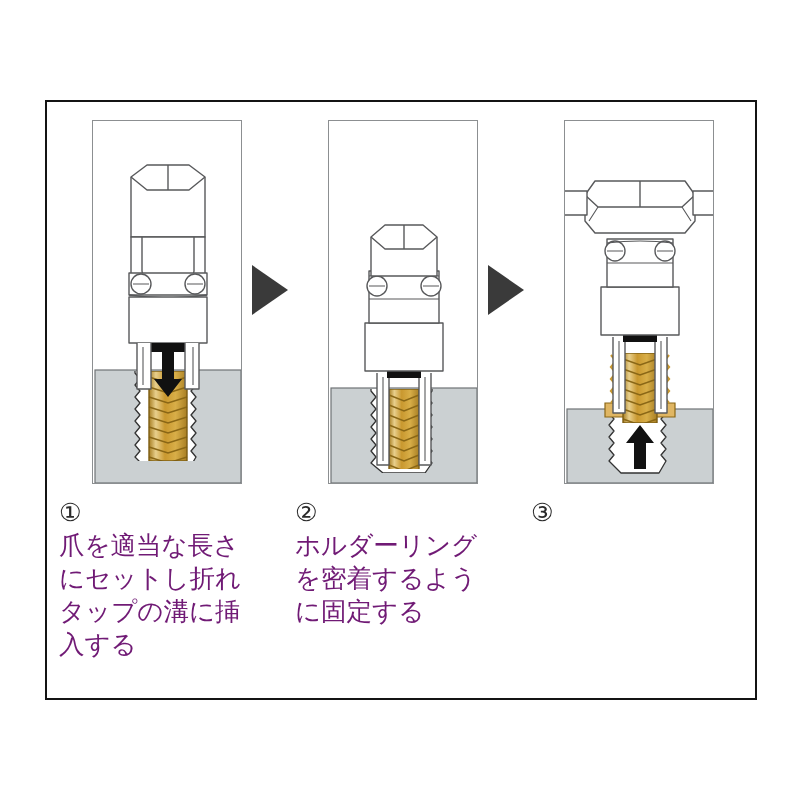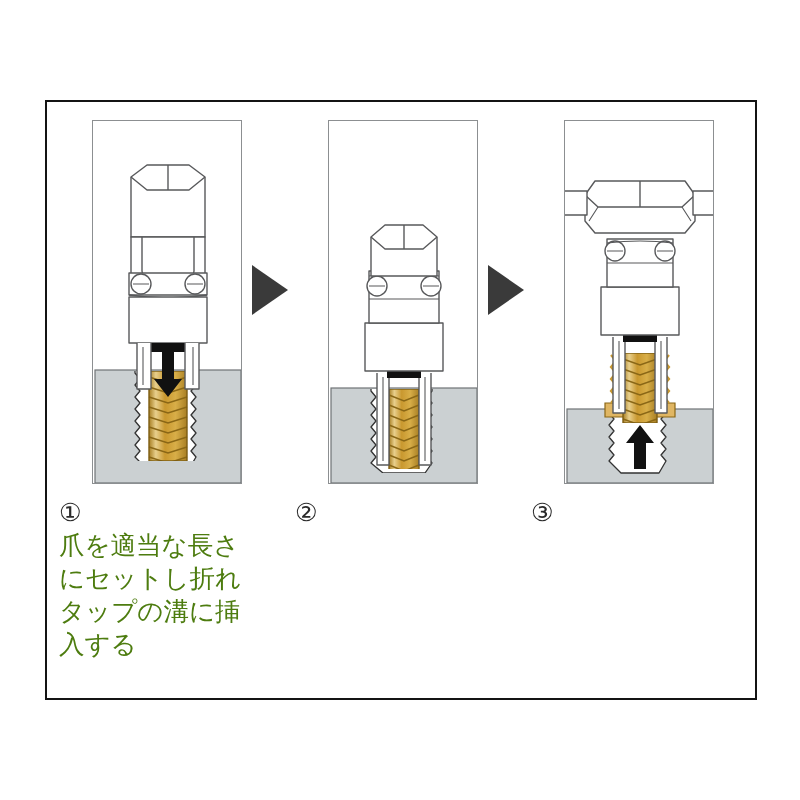--- a/index.html
+++ b/index.html
@@ -37,21 +37,21 @@
   .caption{position:absolute;top:396px;width:206px;}
   .caption-1{left:12px;}
   .caption-2{left:248px;}
   .caption-3{left:484px;}
 
   .step-num{
     display:block;font-size:25px;line-height:30px;color:#2b2b2b;
     font-family:"DejaVu Sans",sans-serif;margin-bottom:1px;
   }
   .caption-text{
-    display:block;font-size:25.5px;line-height:33px;color:#4d7c0f;
+    display:block;font-size:25.5px;line-height:33px;color:#701a75;
     letter-spacing:0px;font-family:"DejaVu Sans",sans-serif;
     word-break:break-all;
   }
 
   svg{shape-rendering:geometricPrecision;}
 </style>
 </head>
 <body>
 
 <div id="figure-root">
@@ -338,20 +338,21 @@
 
     </div>
 
     <div class="caption caption-1">
       <span class="step-num">①</span>
       <span class="caption-text">爪を適当な長さにセットし折れタップの溝に挿入する</span>
     </div>
 
     <div class="caption caption-2">
       <span class="step-num">②</span>
+      <span class="caption-text">ホルダーリングを密着するように固定する</span>
     </div>
 
     <div class="caption caption-3">
       <span class="step-num">③</span>
     </div>
 
   </div>
 </div>
 
 </body></html>

